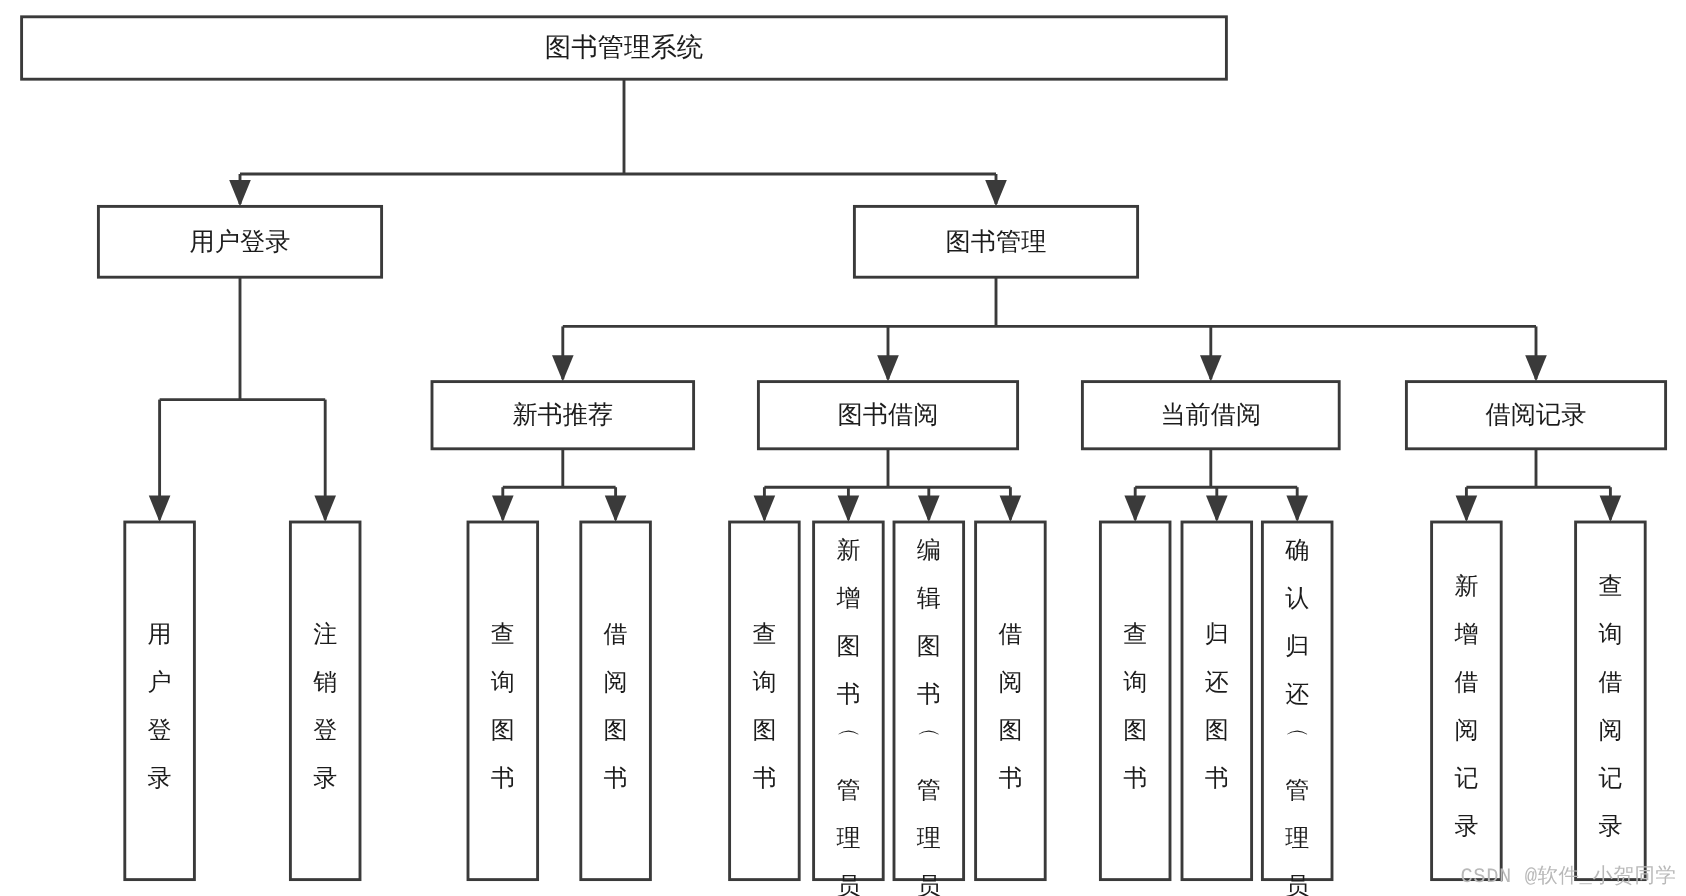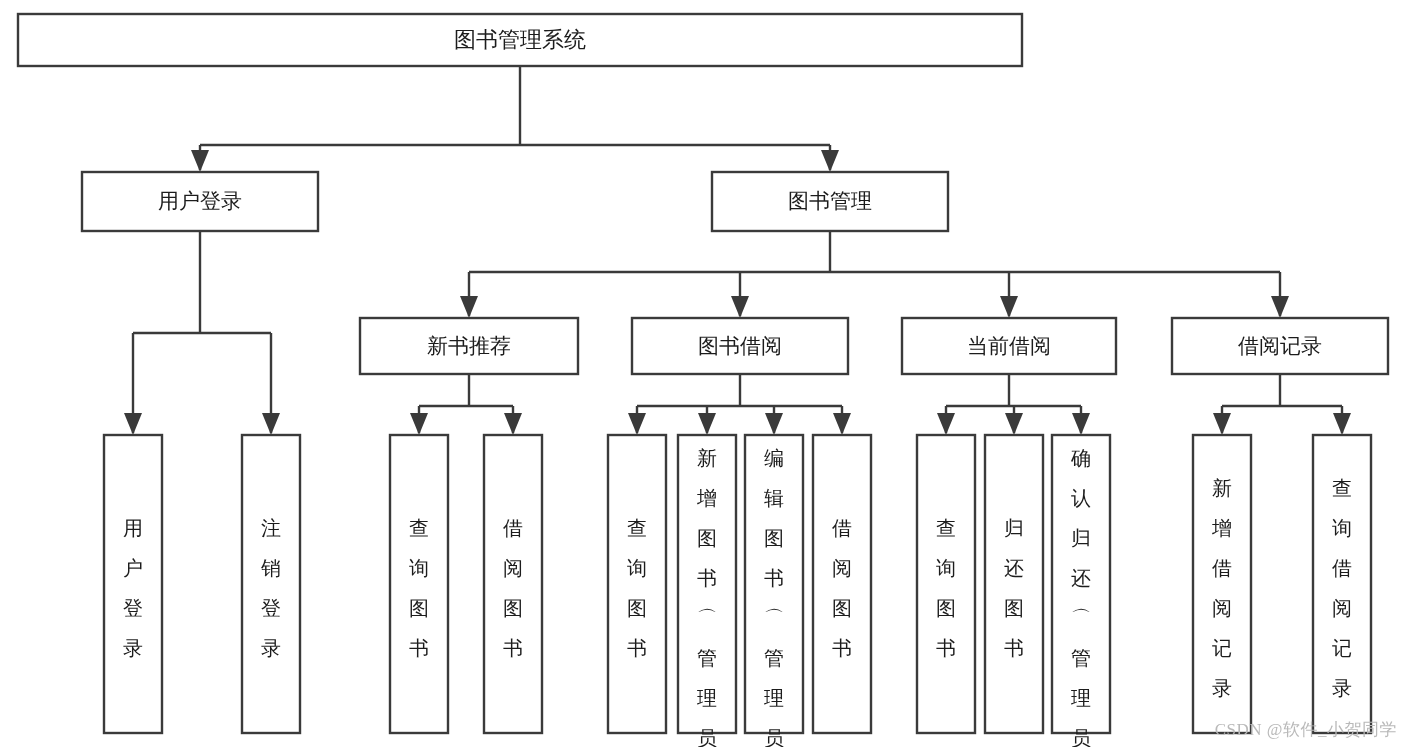--- a/index.html
+++ b/index.html
@@ -56,21 +56,21 @@
     stroke-linecap: butt;
   }
   .arrow-head {
     fill: #3a3a3a;
     stroke: none;
   }
   .watermark {
     position: absolute;
     right: 8px;
     bottom: 6px;
-    font-family: Liberation Serif, serif;
+    font-family: Liberation Mono, monospace;
     font-size: 17px;
     color: #b9b9b9;
     white-space: nowrap;
     letter-spacing: 0.5px;
     user-select: none;
   }
 </style>
 </head>
 <body>
 

